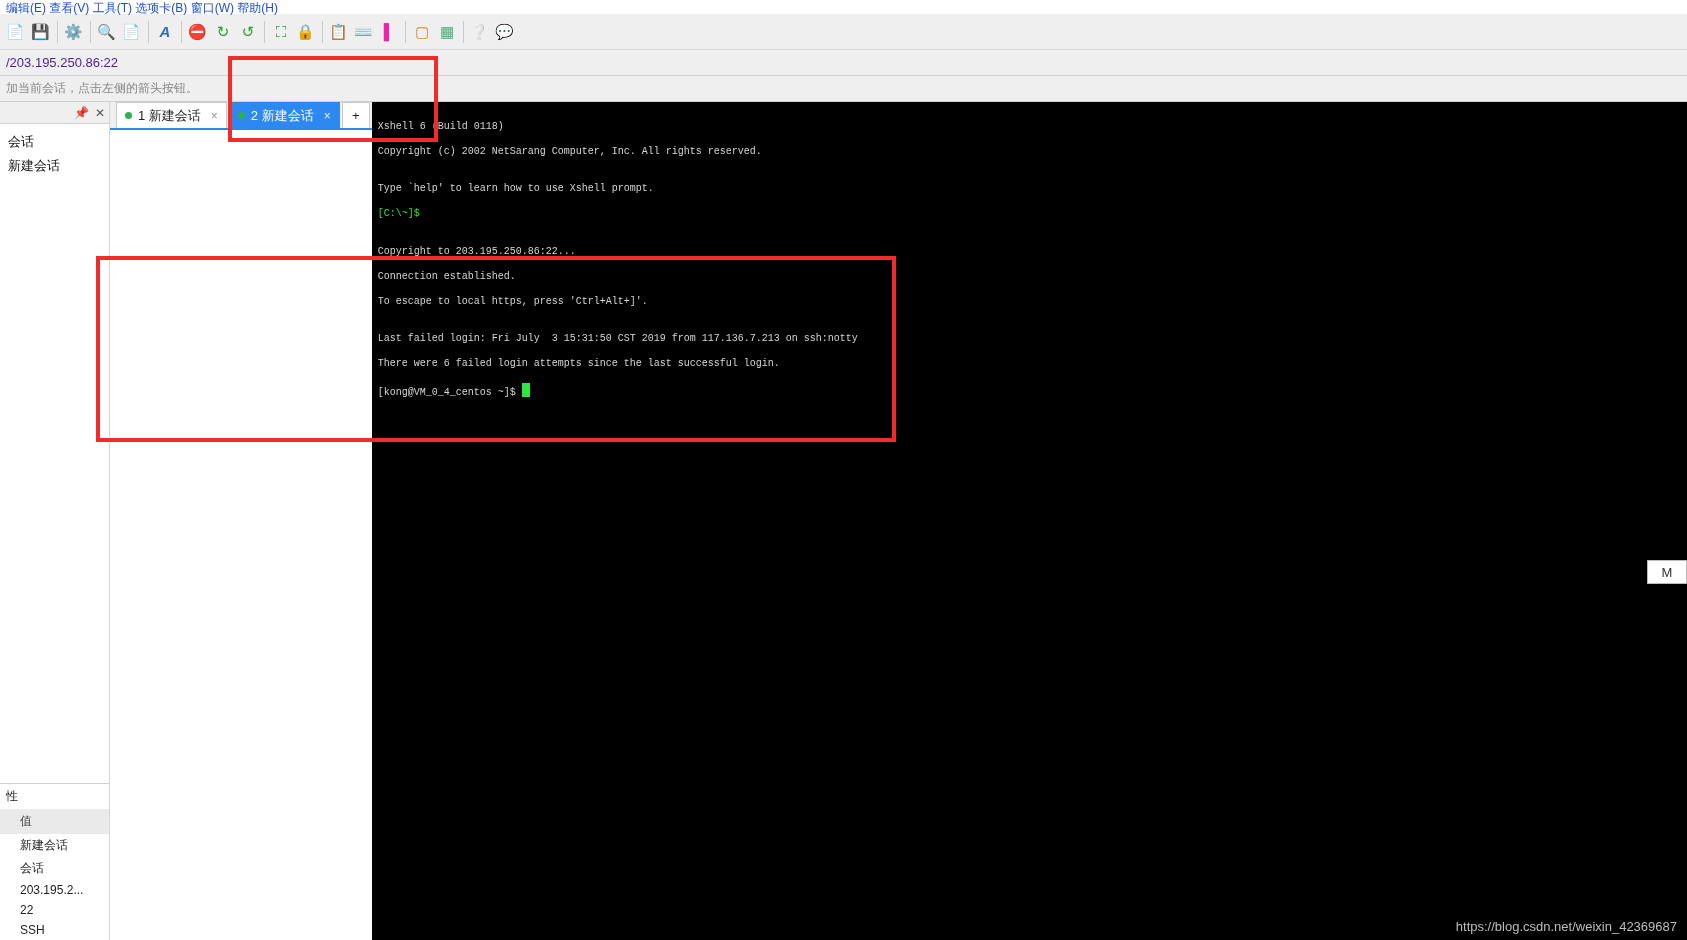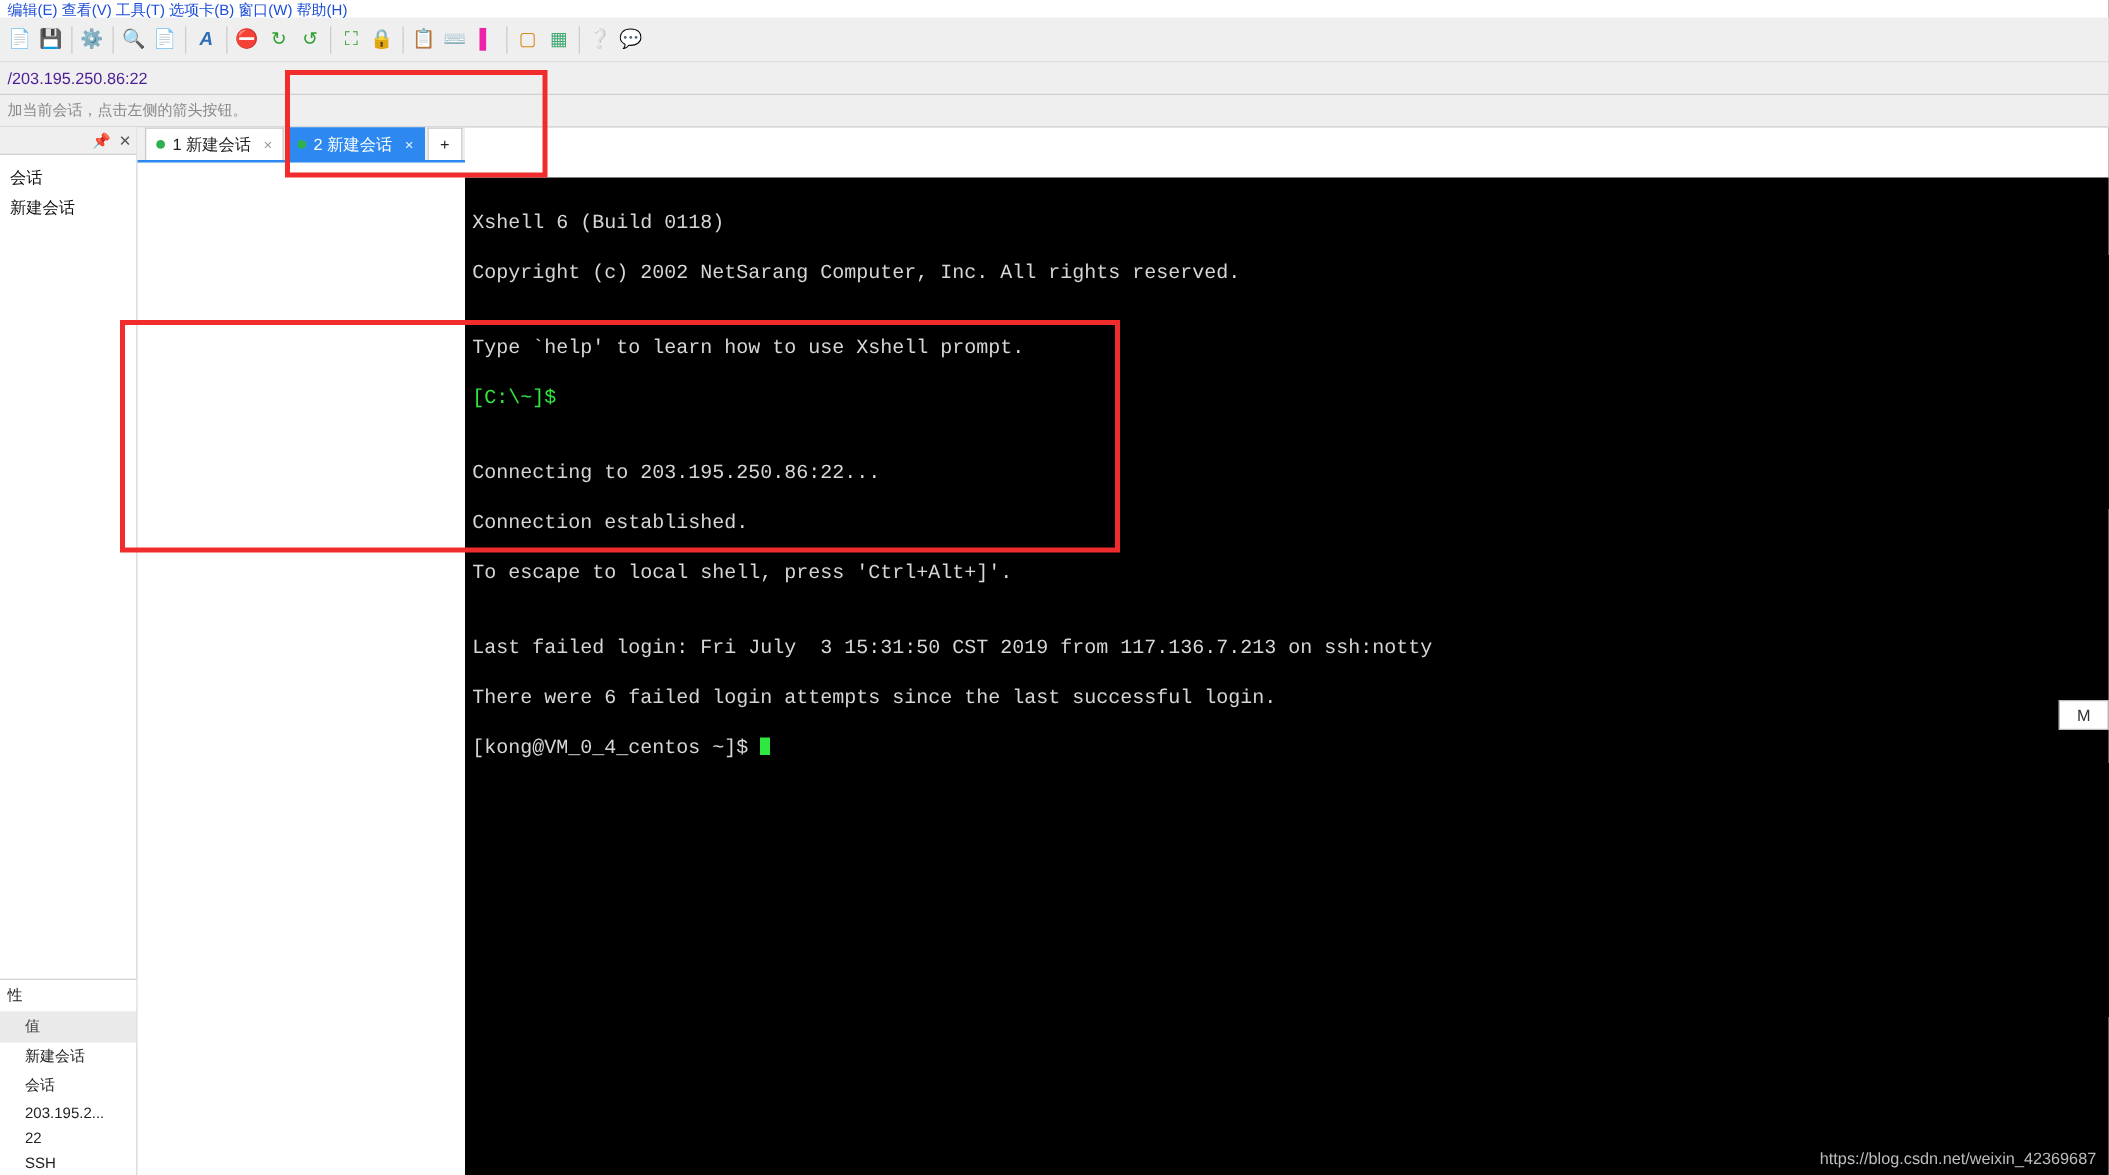--- a/index.html
+++ b/index.html
@@ -158,27 +158,26 @@
   width: 28px;
   padding: 0;
   justify-content: center;
   background: #fff;
 }
 .terminal {
   flex: 1;
   background: #000;
   color: #d6d6d6;
   font-family: "Consolas","Courier New",monospace;
-  font-size: 16px;
+  font-size: 10px;
   line-height: 1.25;
   padding: 6px 6px;
   white-space: pre;
   position: relative;
   overflow: hidden;
-  margin-top: 40px;
 }
 .terminal .tline { display: block; }
 .terminal .prompt { color: #2fe83f; }
 .terminal .warn-bg { background:#d6d6d6; color:#000; }
 .terminal .cursor {
   display: inline-block;
   width: 8px; height: 14px;
   background: #2fe83f;
   vertical-align: -2px;
 }
@@ -329,23 +328,23 @@
       </div>
     </div>
 
     <div class="terminal">
 <span class="tline">Xshell 6 (Build 0118)</span>
 <span class="tline">Copyright (c) 2002 NetSarang Computer, Inc. All rights reserved.</span>
 <span class="tline"></span>
 <span class="tline">Type `help' to learn how to use Xshell prompt.</span>
 <span class="tline prompt">[C:\~]$</span>
 <span class="tline"></span>
-<span class="tline">Connecting to 203.195.250.86:22...</span>
+<span class="tline">Copyright to 203.195.250.86:22...</span>
 <span class="tline">Connection established.</span>
-<span class="tline">To escape to local shell, press 'Ctrl+Alt+]'.</span>
+<span class="tline">To escape to local https, press 'Ctrl+Alt+]'.</span>
 <span class="tline"></span>
 <span class="tline">Last failed login: Fri July  3 15:31:50 CST 2019 from 117.136.7.213 on ssh:notty</span>
 <span class="tline">There were 6 failed login attempts since the last successful login.</span>
 <span class="tline"><span>[kong@VM_0_4_centos ~]$ </span><span class="cursor"></span></span>
     </div>
   </div>
 </div>
 
 <div class="red-box-1" id="box1" style="left: 96px; top: 256px; width: 800px; height: 186px;"></div>
 <div class="red-box-1" id="box2" style="left: 228px; top: 56px; width: 210px; height: 86px;"></div>

